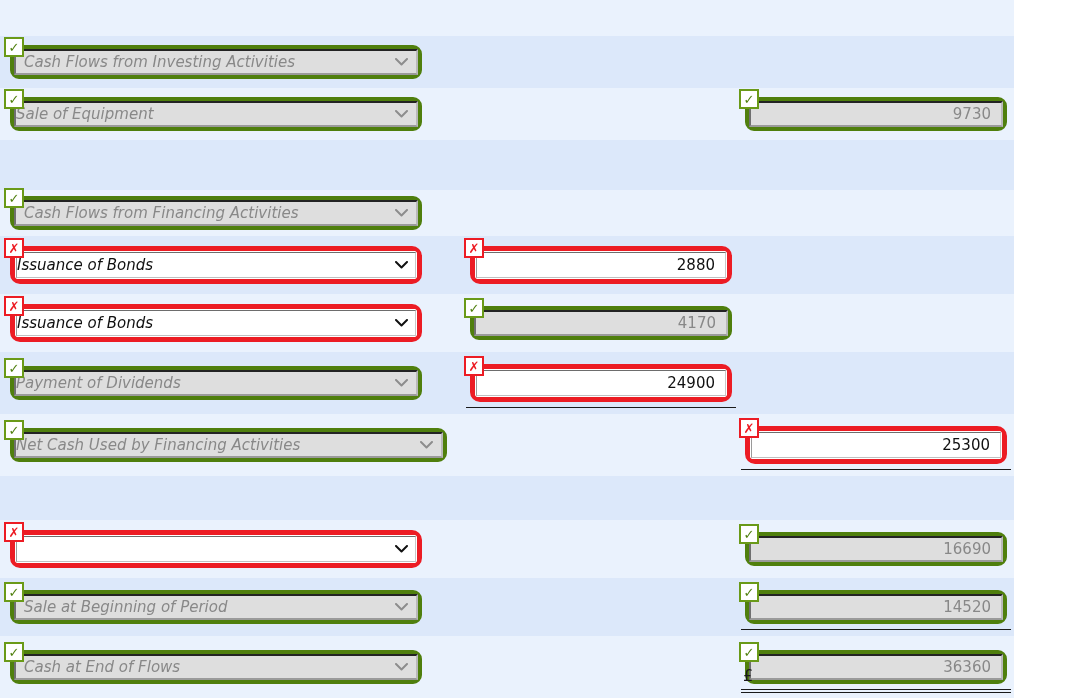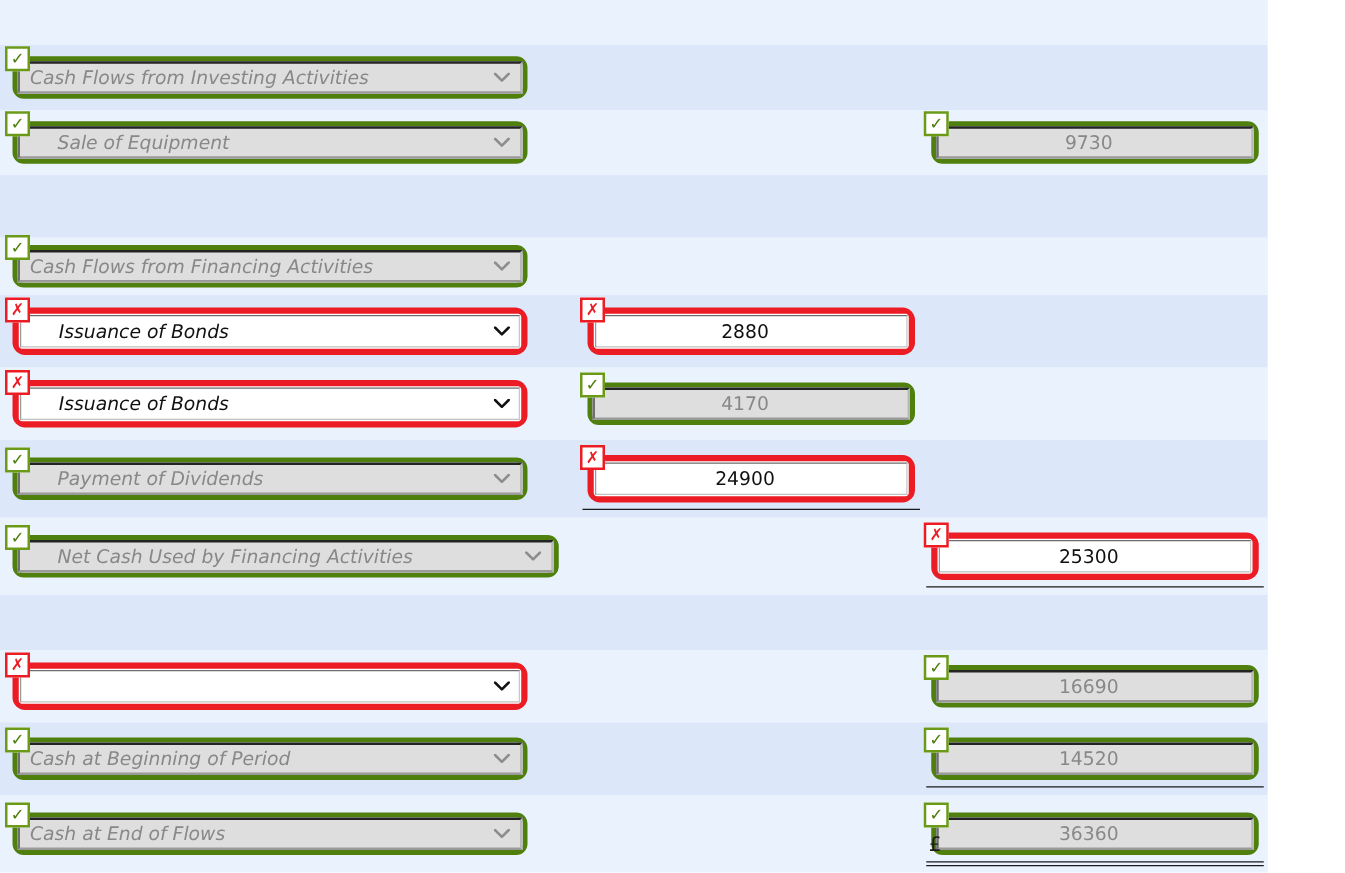--- a/index.html
+++ b/index.html
@@ -83,35 +83,35 @@
   }
 
   
   .sel .inner { padding-left: 0; padding-right: 26px; }
   .sel .txt {
     flex: 1 1 auto;
     white-space: nowrap;
     overflow: hidden;
     font-style: italic;
   }
-  .sel.indent .txt { padding-left: 30px; }
+  .sel.indent .txt { }
   .sel.noindent .txt { padding-left: 8px; }
   .caret {
     position: absolute;
     right: 10px;
     top: 50%;
     transform: translateY(-50%);
     width: 13px; height: 8px;
     pointer-events: none;
   }
   .caret svg { display: block; }
 
   
   .num .inner {
-    justify-content: center;
+    justify-content: flex-end;
     padding-right: 10px;
     font-size: 16px;
   }
 
   
   .badge {
     position: absolute;
     top: -12px;
     left: -10px;
     width: 20px; height: 20px;
@@ -319,21 +319,21 @@
             <span>16690</span>
           </div>
         </div>
       </div>
     </div>
     <div class="row alt" style="top: 578px; height: 58px;">
       <div class="cell" style="left:10px;top:12px;width:412px;">
         <div class="ctl sel ok noindent">
           <span class="badge check">✓</span>
           <div class="inner">
-            <span class="txt">Cash at Beginning of Period</span>
+            <span class="txt">Sale at Beginning of Period</span>
           </div>
           <span class="caret">
             <svg width="13" height="8" viewBox="0 0 13 8">
               <path d="M1 1 L6.5 6.5 L12 1" fill="none" stroke="#8d8d8d" stroke-width="2" stroke-linecap="round" stroke-linejoin="round"></path>
             </svg>
           </span>
         </div>
       </div>
       <div class="cell" style="left:745px;top:12px;width:262px;">
         <div class="ctl num ok">

